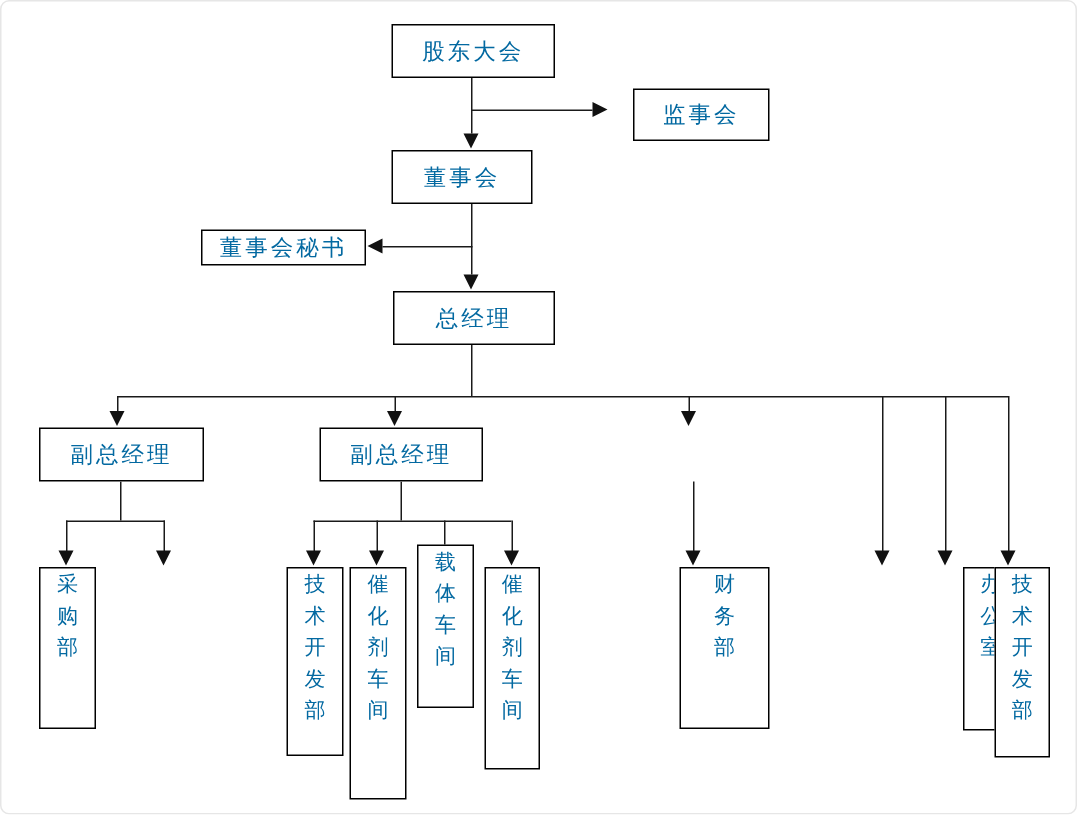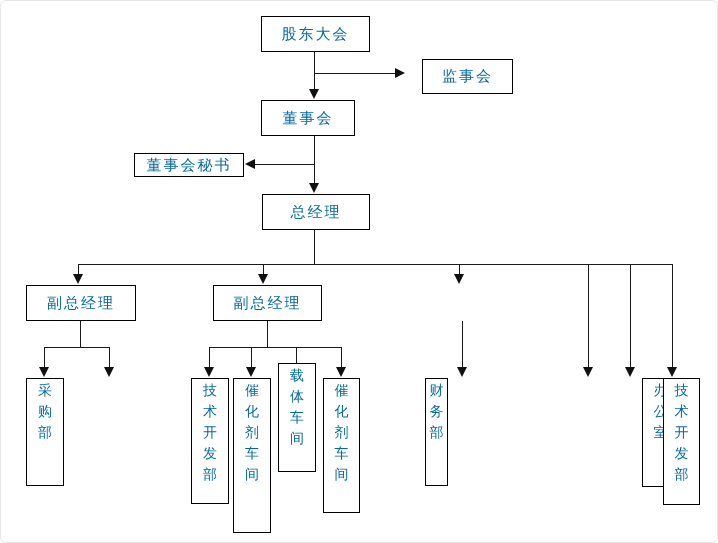--- a/index.html
+++ b/index.html
@@ -103,21 +103,21 @@
   </div>
   <div class="vbox" style="left:232px;top:377px;width:38px;height:155px">
     <span class="vlbl">催化剂车间</span>
   </div>
   <div class="vbox" style="left:277px;top:362px;width:38px;height:109px">
     <span class="vlbl">载体车间</span>
   </div>
   <div class="vbox" style="left:322px;top:377px;width:37px;height:135px">
     <span class="vlbl">催化剂车间</span>
   </div>
-  <div class="vbox" style="left:424px;top:377px;width:23px;height:108px">
+  <div class="vbox" style="left:452px;top:377px;width:60px;height:108px">
     <span class="vlbl">财务部</span>
   </div>
   <div class="vbox" style="left:641px;top:377px;width:37px;height:109px">
     <span class="vlbl">办公室</span>
   </div>
   <div class="vbox" style="left:662px;top:377px;width:37px;height:127px">
     <span class="vlbl">技术开发部</span>
   </div>
 
 </div>

